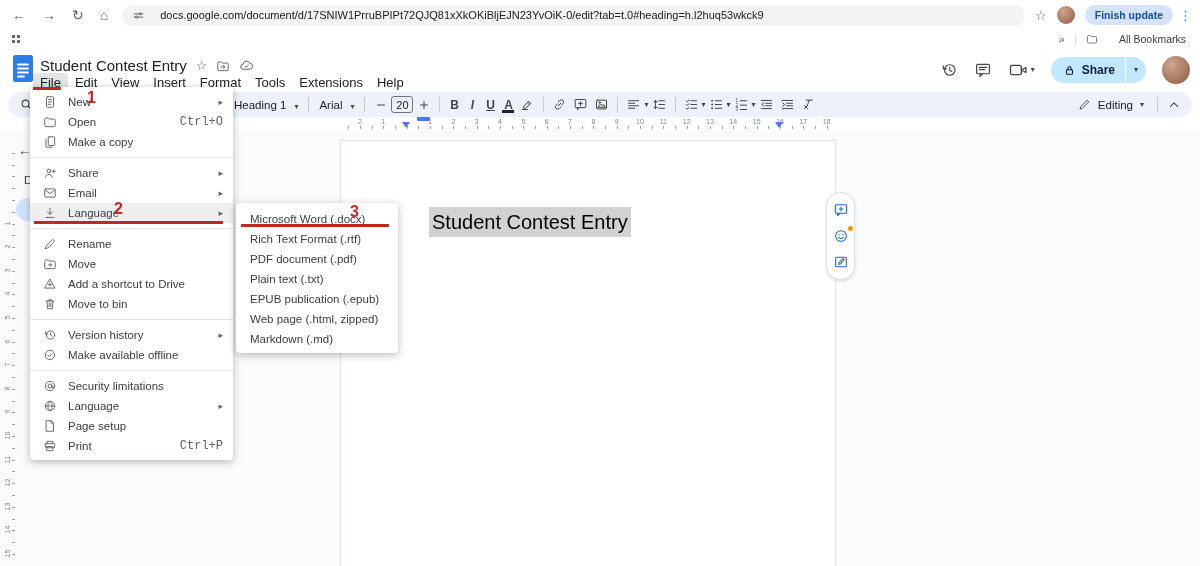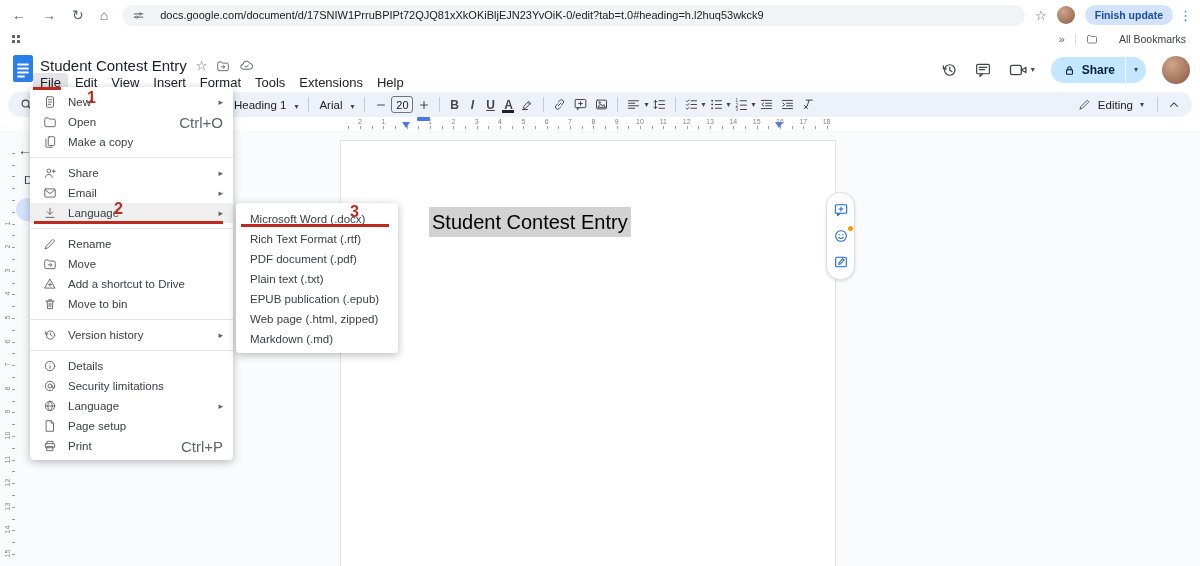--- a/index.html
+++ b/index.html
@@ -100,21 +100,21 @@
             border-radius:12px 0 0 12px;cursor:pointer;}
 
   
   .file-menu{position:absolute;left:30px;top:87px;width:203px;background:#fff;border-radius:4px;
              box-shadow:0 2px 8px rgba(0,0,0,.28);padding:5px 0 4px;z-index:50;box-sizing:border-box;}
   .menu-row{height:20px;display:flex;align-items:center;padding:0 10px 0 13px;font-size:11.5px;
             color:#3c4043;cursor:pointer;}
   .menu-row.hl{background:#efefef;}
   .mi{width:14px;height:14px;flex:none;color:#5f6368;}
   .mi-label{margin-left:11px;white-space:nowrap;}
-  .mi-shortcut{margin-left:auto;color:#5f6368;font-size:15px;}
+  .mi-shortcut{margin-left:auto;color:#5f6368;font-size:12px;font-family:Liberation Mono, monospace;}
   .mi-arrow{color:#5f6368;font-size:9px;line-height:1;}
   .menu-divider{border-top:1px solid #e4e4e4;margin:5px 0;}
   .submenu{position:absolute;left:236px;top:203px;width:162px;background:#fff;border-radius:4px;
            box-shadow:0 2px 8px rgba(0,0,0,.28);padding:6px 0 4px;z-index:55;box-sizing:border-box;}
   .sub-row{height:20px;display:flex;align-items:center;padding:0 14px;font-size:11.5px;color:#3c4043;
            cursor:pointer;white-space:nowrap;}
 
   
   .red-underline{position:absolute;height:3px;background:#c0291d;z-index:60;}
   .red-num{position:absolute;z-index:60;color:#c0291d;font-weight:bold;font-size:16px;}
@@ -832,31 +832,31 @@
 
       <div class="menu-row">
         <svg class="mi">
           <use href="#i-history"></use>
         </svg>
         <span class="mi-label">Version history</span>
         <span class="mi-shortcut"></span>
         <span class="mi-arrow">▸</span>
       </div>
 
+      <div class="menu-row">
+        <svg class="mi">
+          <use href="#i-offline"></use>
+        </svg>
+        <span class="mi-label">Make available offline</span>
+        <span class="mi-shortcut"></span>
+
+      </div>
 
       <div class="menu-divider"></div>
 
-      <div class="menu-row">
-        <svg class="mi">
-          <use href="#i-info"></use>
-        </svg>
-        <span class="mi-label">Details</span>
-        <span class="mi-shortcut"></span>
-
-      </div>
 
       <div class="menu-row">
         <svg class="mi">
           <use href="#i-security"></use>
         </svg>
         <span class="mi-label">Security limitations</span>
         <span class="mi-shortcut"></span>
 
       </div>
 

